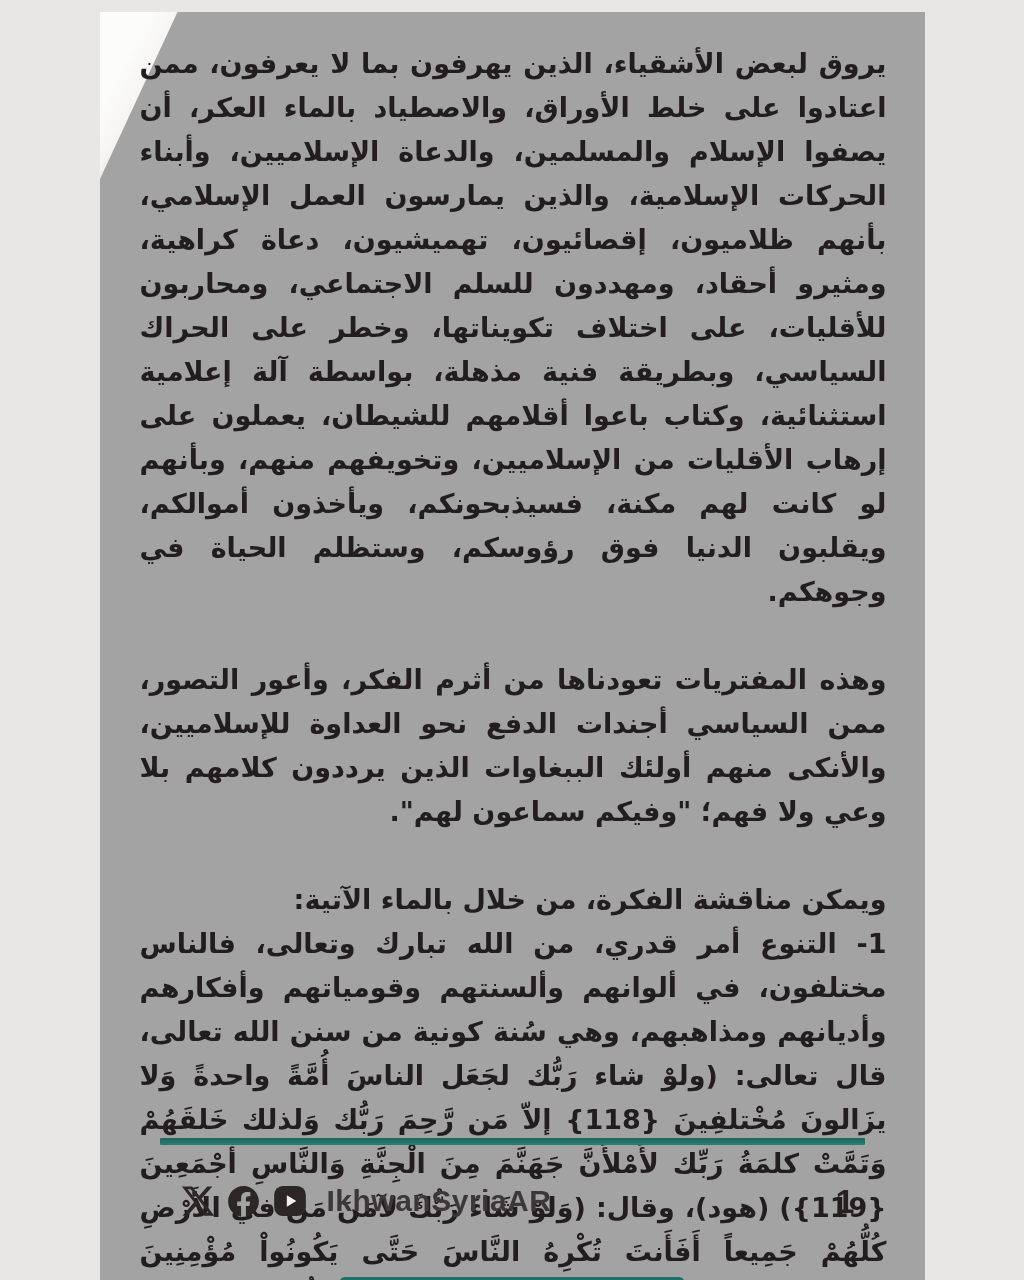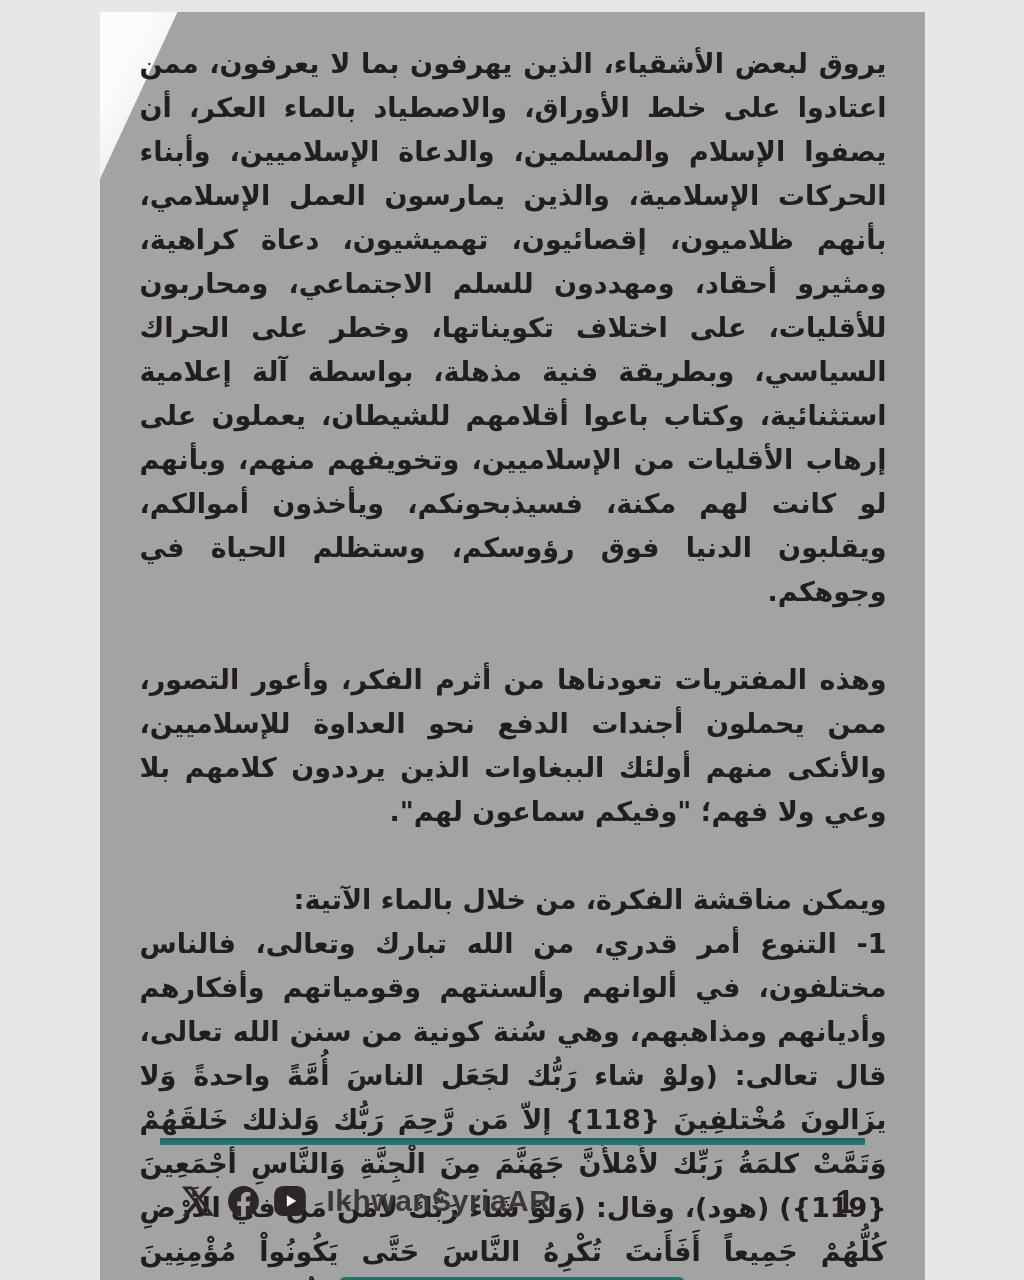--- a/index.html
+++ b/index.html
@@ -87,21 +87,21 @@
 </style>
 </head>
 <body>
 
 <div class="page">
 
   <div class="page-curl"></div>
 
   <main class="content">
     <p class="para-gap">يروق لبعض الأشقياء، الذين يهرفون بما لا يعرفون، ممن اعتادوا على خلط الأوراق، والاصطياد بالماء العكر، أن يصفوا الإسلام والمسلمين، والدعاة الإسلاميين، وأبناء الحركات الإسلامية، والذين يمارسون العمل الإسلامي، بأنهم ظلاميون، إقصائيون، تهميشيون، دعاة كراهية، ومثيرو أحقاد، ومهددون للسلم الاجتماعي، ومحاربون للأقليات، على اختلاف تكويناتها، وخطر على الحراك السياسي، وبطريقة فنية مذهلة، بواسطة آلة إعلامية استثنائية، وكتاب باعوا أقلامهم للشيطان، يعملون على إرهاب الأقليات من الإسلاميين، وتخويفهم منهم، وبأنهم لو كانت لهم مكنة، فسيذبحونكم، ويأخذون أموالكم، ويقلبون الدنيا فوق رؤوسكم، وستظلم الحياة في وجوهكم.</p>
-    <p class="para-gap">وهذه المفتريات تعودناها من أثرم الفكر، وأعور التصور، ممن يحملون أجندات الدفع نحو العداوة للإسلاميين، والأنكى منهم أولئك الببغاوات الذين يرددون كلامهم بلا وعي ولا فهم؛ "وفيكم سماعون لهم".</p>
+    <p class="para-gap">وهذه المفتريات تعودناها من أثرم الفكر، وأعور التصور، ممن السياسي أجندات الدفع نحو العداوة للإسلاميين، والأنكى منهم أولئك الببغاوات الذين يرددون كلامهم بلا وعي ولا فهم؛ "وفيكم سماعون لهم".</p>
     <p>ويمكن مناقشة الفكرة، من خلال بالماء الآتية:</p>
     <p>1- التنوع أمر قدري، من الله تبارك وتعالى، فالناس مختلفون، في ألوانهم وألسنتهم وقومياتهم وأفكارهم وأديانهم ومذاهبهم، وهي سُنة كونية من سنن الله تعالى، قال تعالى: (ولوْ شاء رَبُّك لجَعَل الناسَ أُمَّةً واحدةً وَلا يزَالونَ مُخْتلفِينَ {118} إلاّ مَن رَّحِمَ رَبُّك وَلذلك خَلقَهُمْ وَتَمَّتْ كلمَةُ رَبِّك لأَمْلأَنَّ جَهَنَّمَ مِنَ الْجِنَّةِ وَالنَّاسِ أَجْمَعِينَ {119}) (هود)، وقال: (وَلوْ شَاءَ رَبُّكَ لآمَنَ مَن في الأَرْضِ كُلُّهُمْ جَمِيعاً أَفَأَنتَ تُكْرِهُ النَّاسَ حَتَّى يَكُونُواْ مُؤْمِنِينَ {99})(يونس)، وقال: (وَقُلِ الحَقُّ من رَّبِّكُمْ فَمَن شَاء فَلْيُؤْمِن وَمَن شَاء فَلْيَكْفُرْ إِنَّا أَعْتَدْنَا للظَّالِمِينَ نَاراً أَحَاطَ بِهِمْ سُرَادِقُهَا وَإِن يَسْتَغِيثُوا يُغَاثُوا بِمَاء كَالْمُهْلِ يَشْوِي الْوُجُوهَ بِئْسَ الشَّرَابُ وَسَاءتْ مُرْتَفَقاً {29})(الكهف)، ولا يفر مَن هذهَ الحقيقة، إَلاَ من تنازل عن عقله، أمام الأدلة الناصعة، التي لا شبهة في ثبوتها.</p>
   </main>
 
   <div class="divider"></div>
 
   <footer class="footer">
     <div class="social">
       <span class="icon">
         <svg width="36" height="36" viewBox="0 0 24 24" fill="#2c2627" xmlns="http://www.w3.org/2000/svg">

